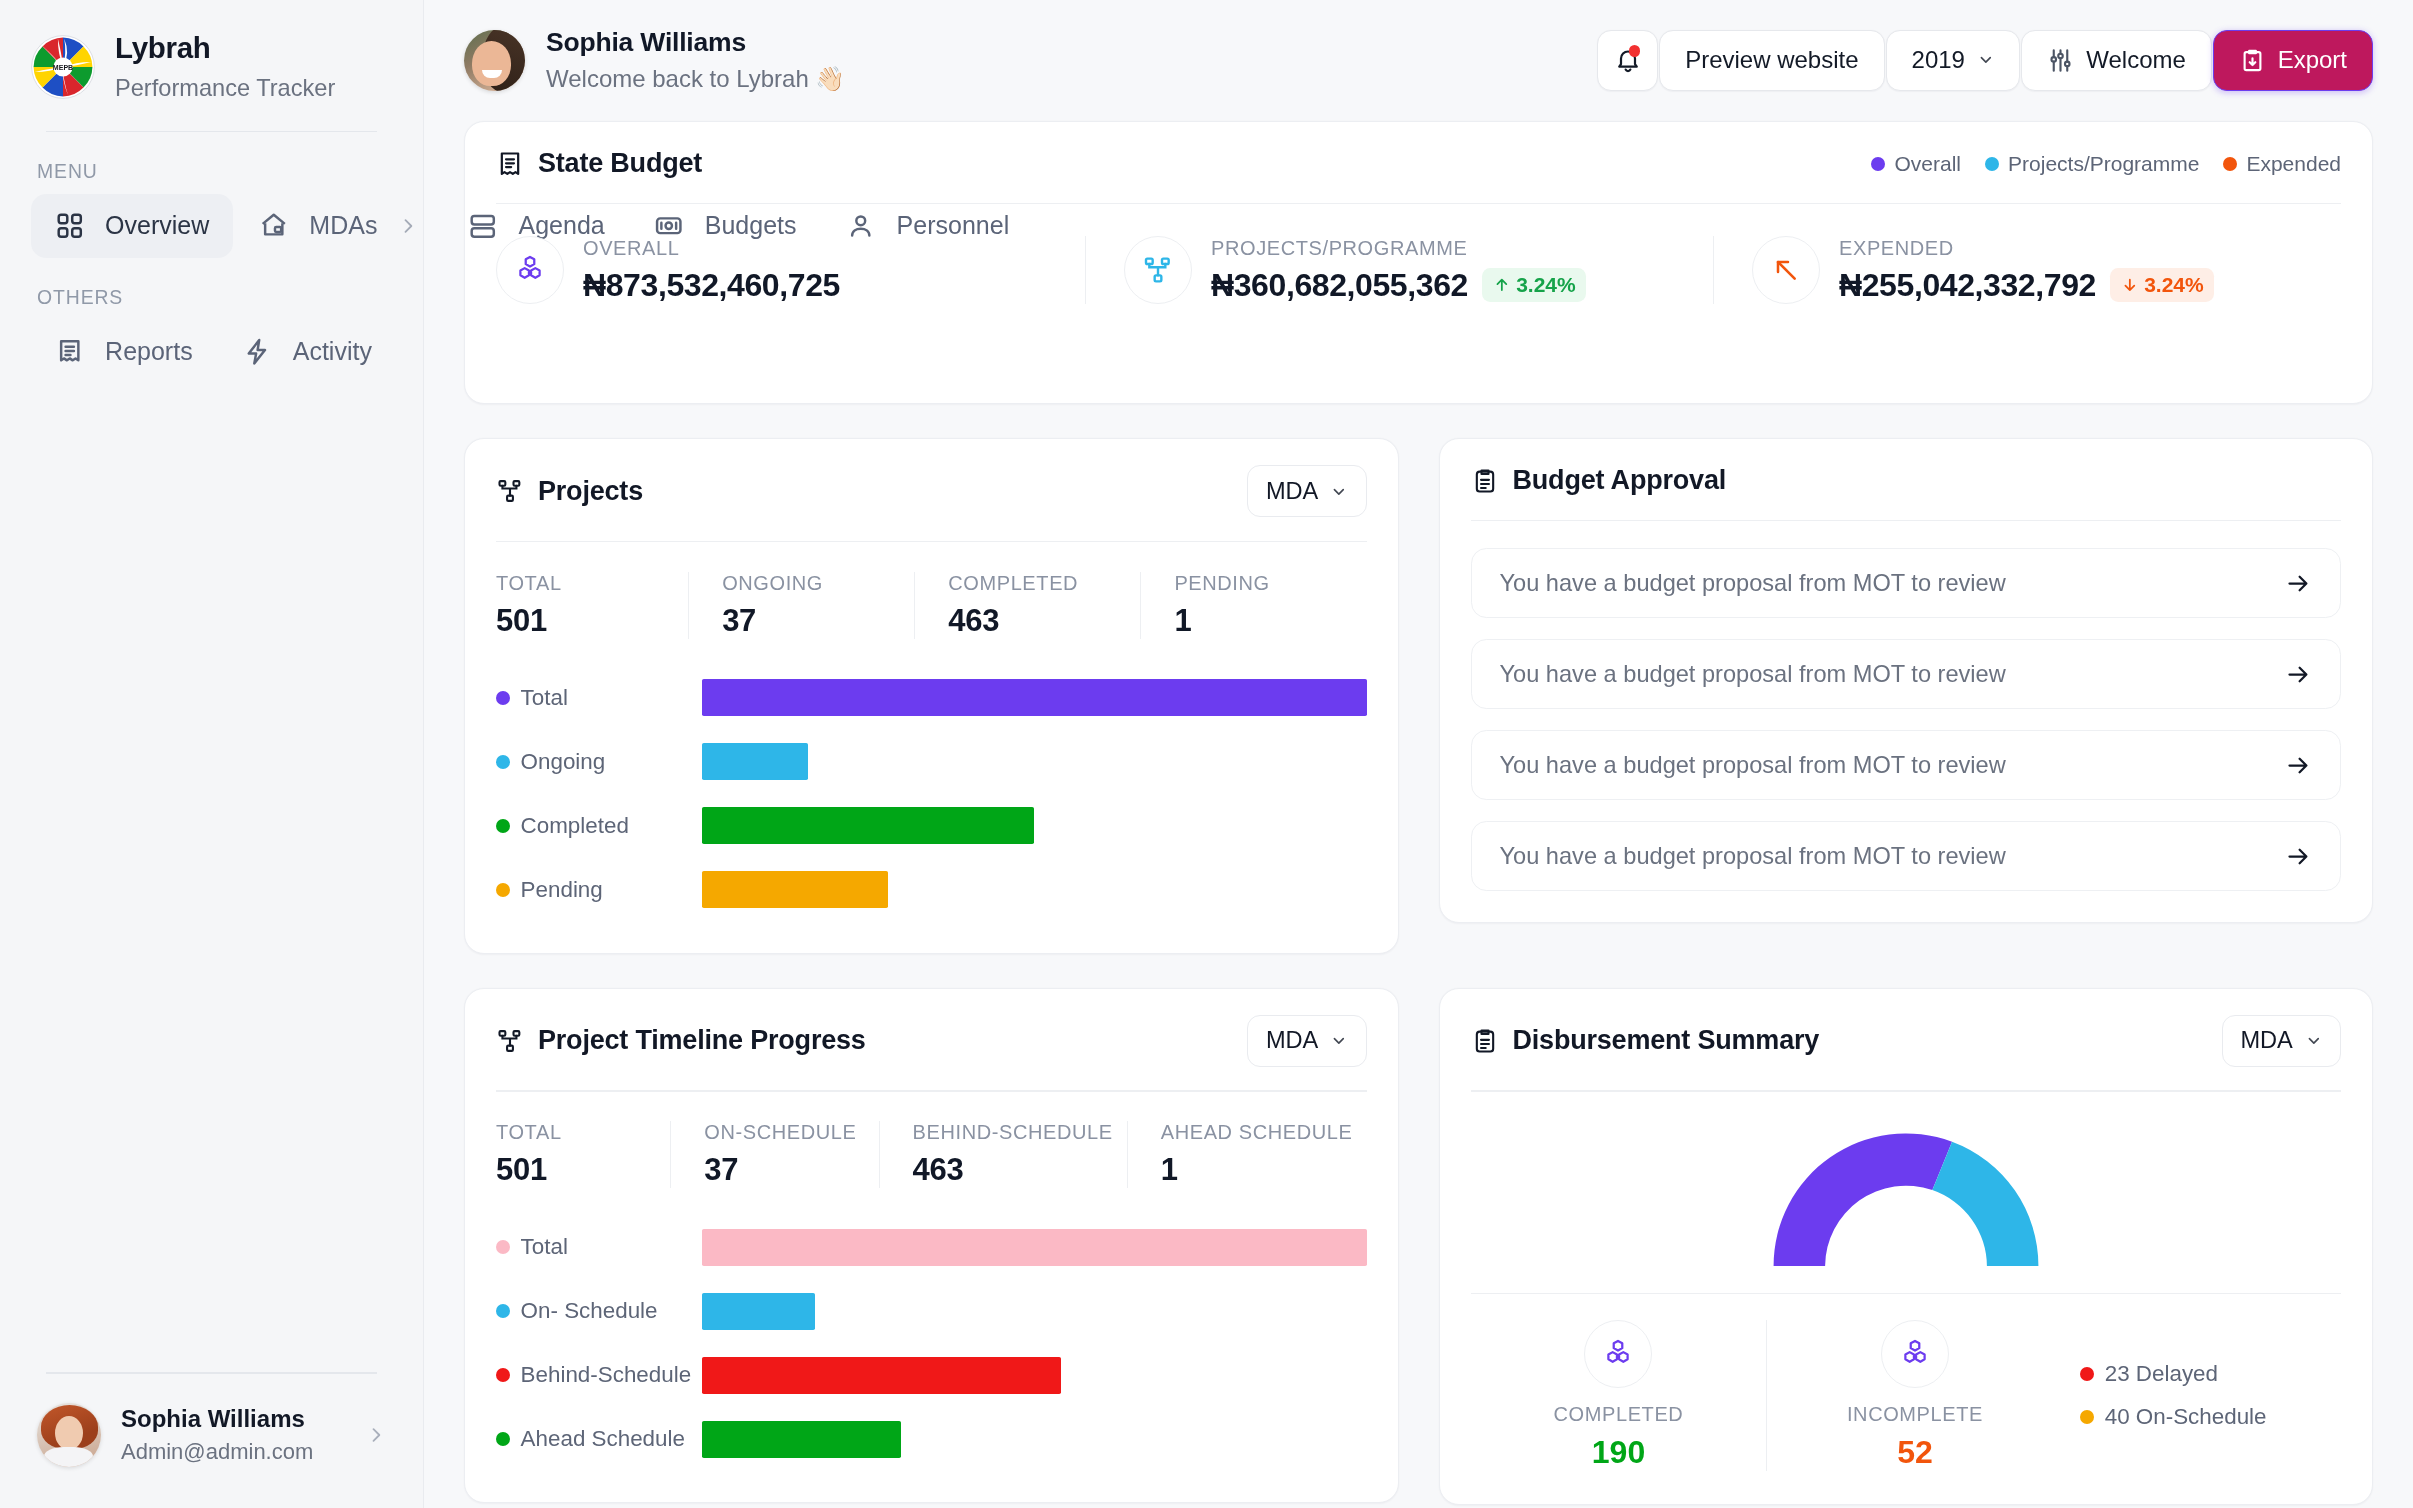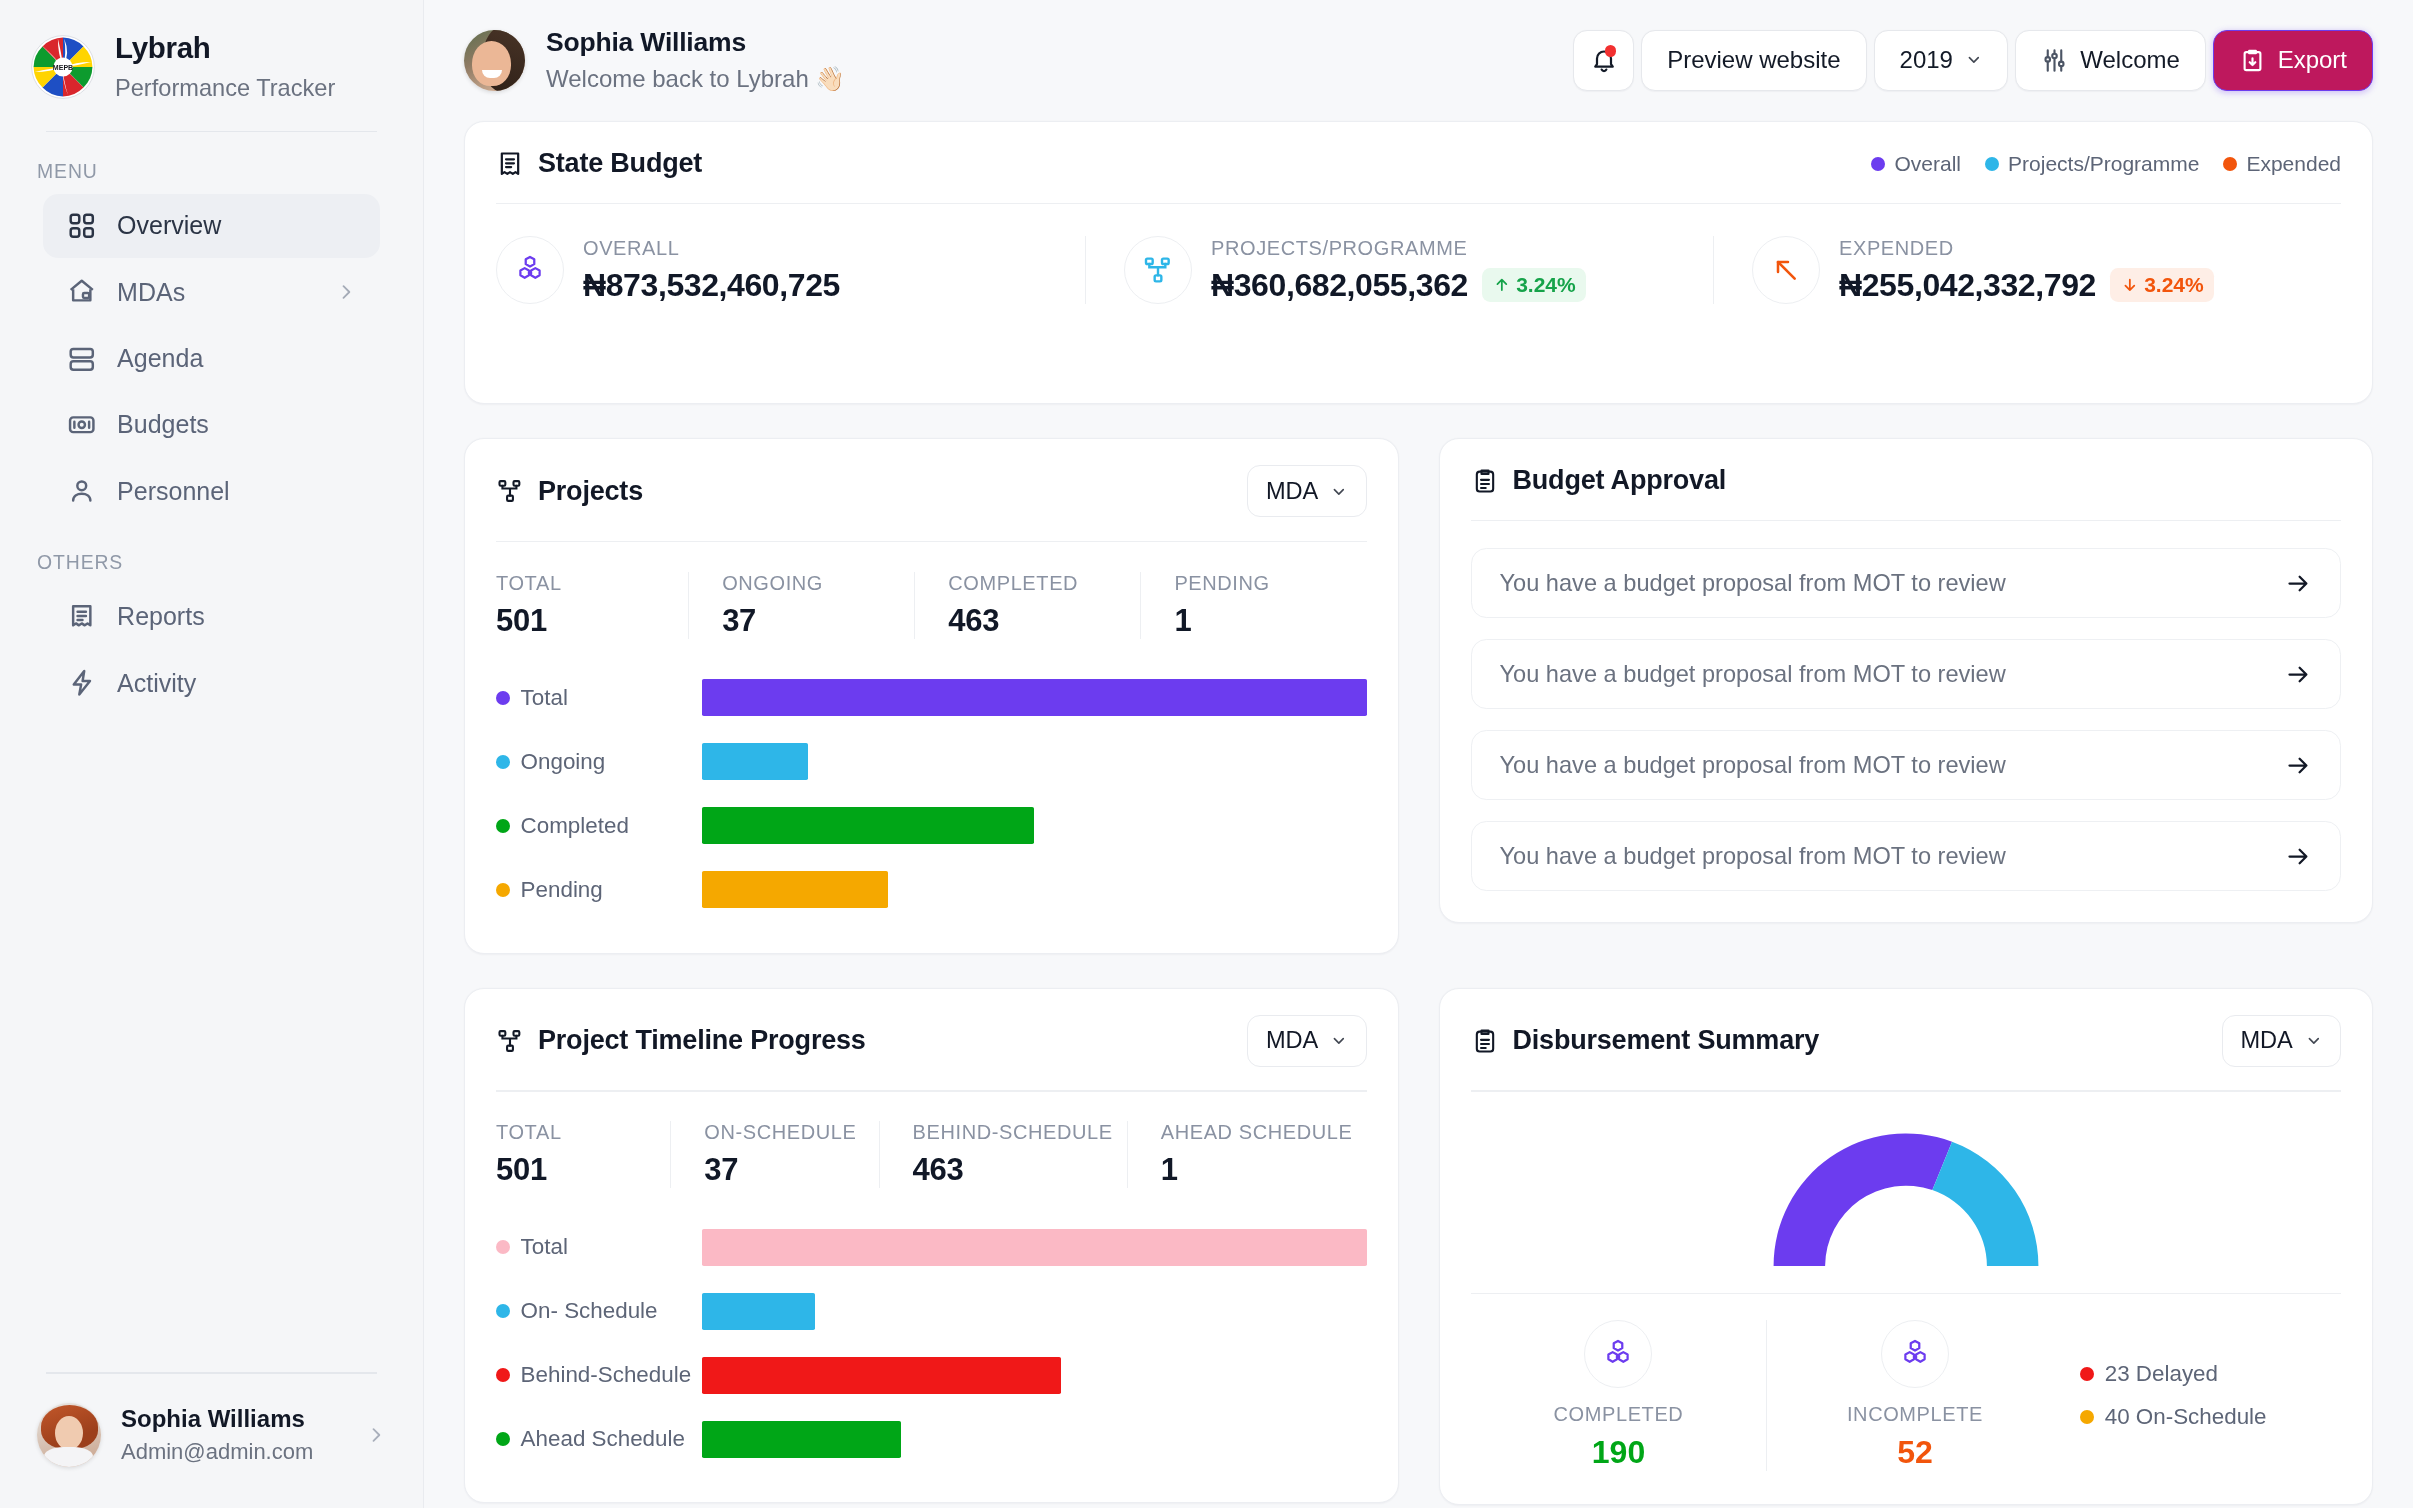--- a/index.html
+++ b/index.html
@@ -23,21 +23,21 @@
   .logo-wrap { width: 64px; height: 64px; flex: 0 0 64px; position: relative; }
   .brand-text .name { font-size: 29.5px; font-weight: 700; color: #121826; line-height: 1.16; letter-spacing: -0.3px;}
   .brand-text .sub { font-size: 23.6px; color: #6B7280; line-height: 1.3; margin-top: 8px; }
 
   .divider-h { height: 1.2px; background: #E4E7EC; margin: 27px 46px 0 46px; }
 
   .section-label {
     font-size: 19.4px; color: #9099A8; letter-spacing: 0.9px;
     padding: 28px 0 10.6px 37px; text-transform: uppercase;
   }
-  .nav { display: flex; flex-direction: column; gap: 2.4px; padding: 0 43px; }
+  .nav { display: flex; flex-direction: row; gap: 2.4px; padding: 0 31px; }
   .nav-item {
     display: flex; align-items: center; gap: 21px;
     height: 64px; padding: 0 23.6px;
     border-radius: 15.3px; position: relative;
     color: #5B6478; font-size: 25px; cursor: pointer;
   }
   .nav-item .label { flex: 1; }
   .nav-item.active { background: #EDEFF3; color: #2B3445; }
   .nav-ico { width: 29.5px; height: 29.5px; flex: 0 0 29.5px; display: flex; align-items: center; justify-content: center; }
   .nav-ico svg { width: 29.5px; height: 29.5px; display: block; }
@@ -76,21 +76,21 @@
     width: 61px; height: 61px; border-radius: 50%; flex: 0 0 61px; overflow: hidden; position: relative;
     background: linear-gradient(150deg,#5E6F4E 0%,#8E7A63 40%,#E7BFA4 100%);
     box-shadow: 0 1.2px 4.7px rgba(0,0,0,.14);
   }
   .tb-avatar .hair2 { position:absolute; right:-2.4px; top:-3.5px; width:44px; height:66px; border-radius:46% 40% 36% 44%; background:linear-gradient(200deg,#4A3527,#2E2018); }
   .tb-avatar .face2 { position:absolute; left:8.2px; top:11.8px; width:39px; height:45px; border-radius:50% 50% 46% 46%; background:#EBB796; }
   .tb-avatar .smile { position:absolute; left:17.7px; top:40px; width:20px; height:8.8px; border-radius:0 0 10.6px 10.6px; background:#fff; }
   .tb-name { font-size: 26.5px; font-weight: 700; color: #111827; line-height: 1.2; letter-spacing: -0.2px;}
   .tb-sub { font-size: 24px; color: #6B7280; margin-top: 5.9px; }
 
-  .tb-actions { margin-left: auto; display: flex; align-items: center; gap: 7px; }
+  .tb-actions { margin-left: auto; display: flex; align-items: center; gap: 1px; }
   .btn {
     height: 61px; border-radius: 14px; background: #FFFFFF;
     border: 1.2px solid #E6E8EC; display: flex; align-items: center; justify-content: center;
     gap: 11.8px; padding: 0 25px; font-size: 24px; color: #131A27; cursor: pointer;
     box-shadow: 0 0.6px 1.2px rgba(16,24,40,.04);
   }
   .btn.icon-only { width: 61px; padding: 0; }
   .btn.primary { background: #be185d; border-color: #6C3CEF; color: #fff; box-shadow: 0 1.8px 5.9px rgba(108,60,239,.3); }
   .bell-wrap { position: relative; width: 28px; height: 28px; }
   .bell-dot { position: absolute; right: 1.2px; top: -1.2px; width: 11.8px; height: 11.8px; border-radius: 50%; background: #F23030; }

